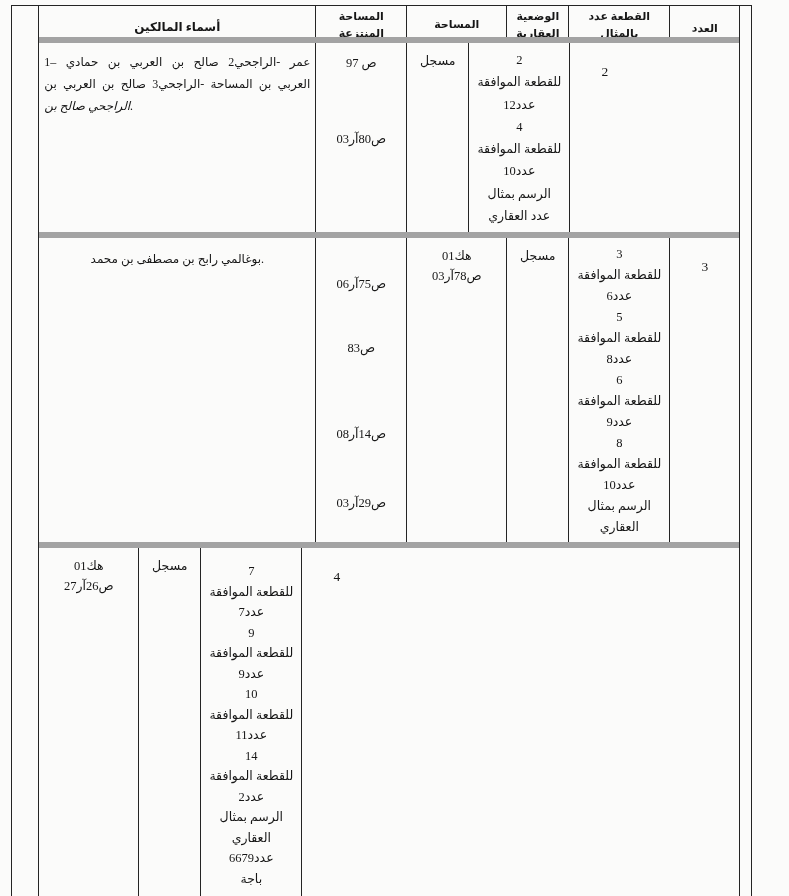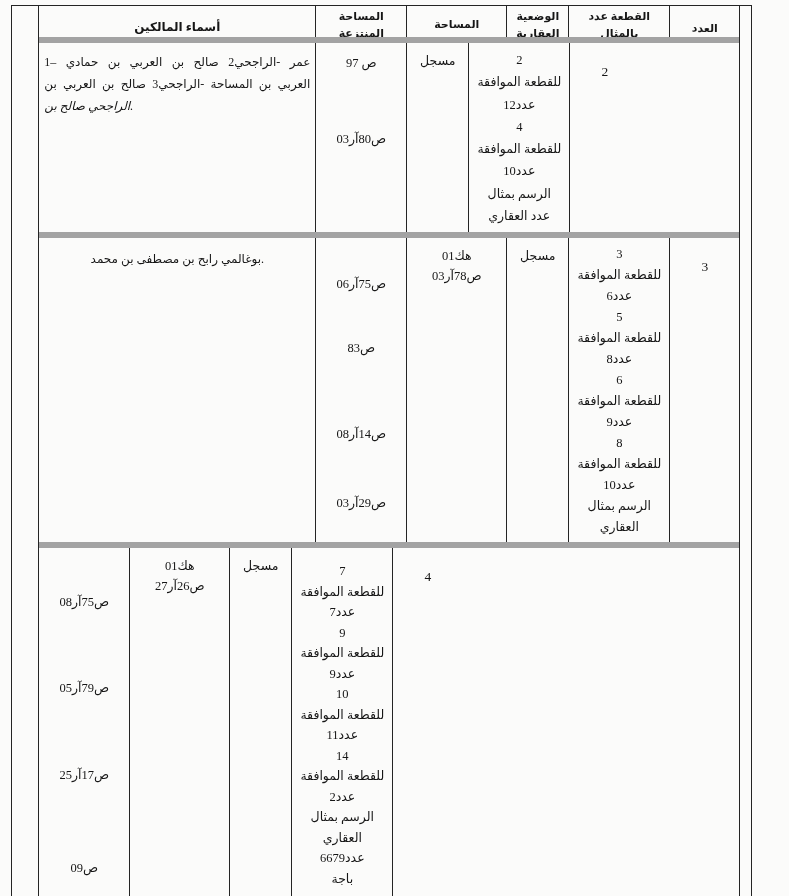--- a/index.html
+++ b/index.html
@@ -145,26 +145,20 @@
           <div class="line"><span class="tok">بمثال</span> <span class="tok">الرسم</span></div>
           <div class="line"><span class="tok">العقاري</span></div>
           <div class="line"><span class="tok">عدد20445</span> <span class="tok">باجة</span></div>
         </div>
       <div class="c ordinal last">
         <div class="val">3</div>
       </div>
     </div>
 
     <div class="row r2">
-      <div class="c extracted">
-          <div class="line abs" style="top: 44px;"><span class="tok">ص75آر08</span></div>
-          <div class="line abs" style="top: 130px;"><span class="tok">ص79آر05</span></div>
-          <div class="line abs" style="top: 217px;"><span class="tok">ص17آر25</span></div>
-          <div class="line abs" style="top: 310px;"><span class="tok">09ص</span></div>
-        </div>
       <div class="c total">
           <div class="line"><span class="tok">01هك</span></div>
           <div class="line"><span class="tok">ص26آر27</span></div>
         </div>
       <div class="c status">
         <div class="val">مسجل</div>
       </div>
       <div class="c piece">
           <div class="line"><span class="tok">7</span></div>
           <div class="line"><span class="tok">الموافقة</span> <span class="tok">للقطعة</span></div>

